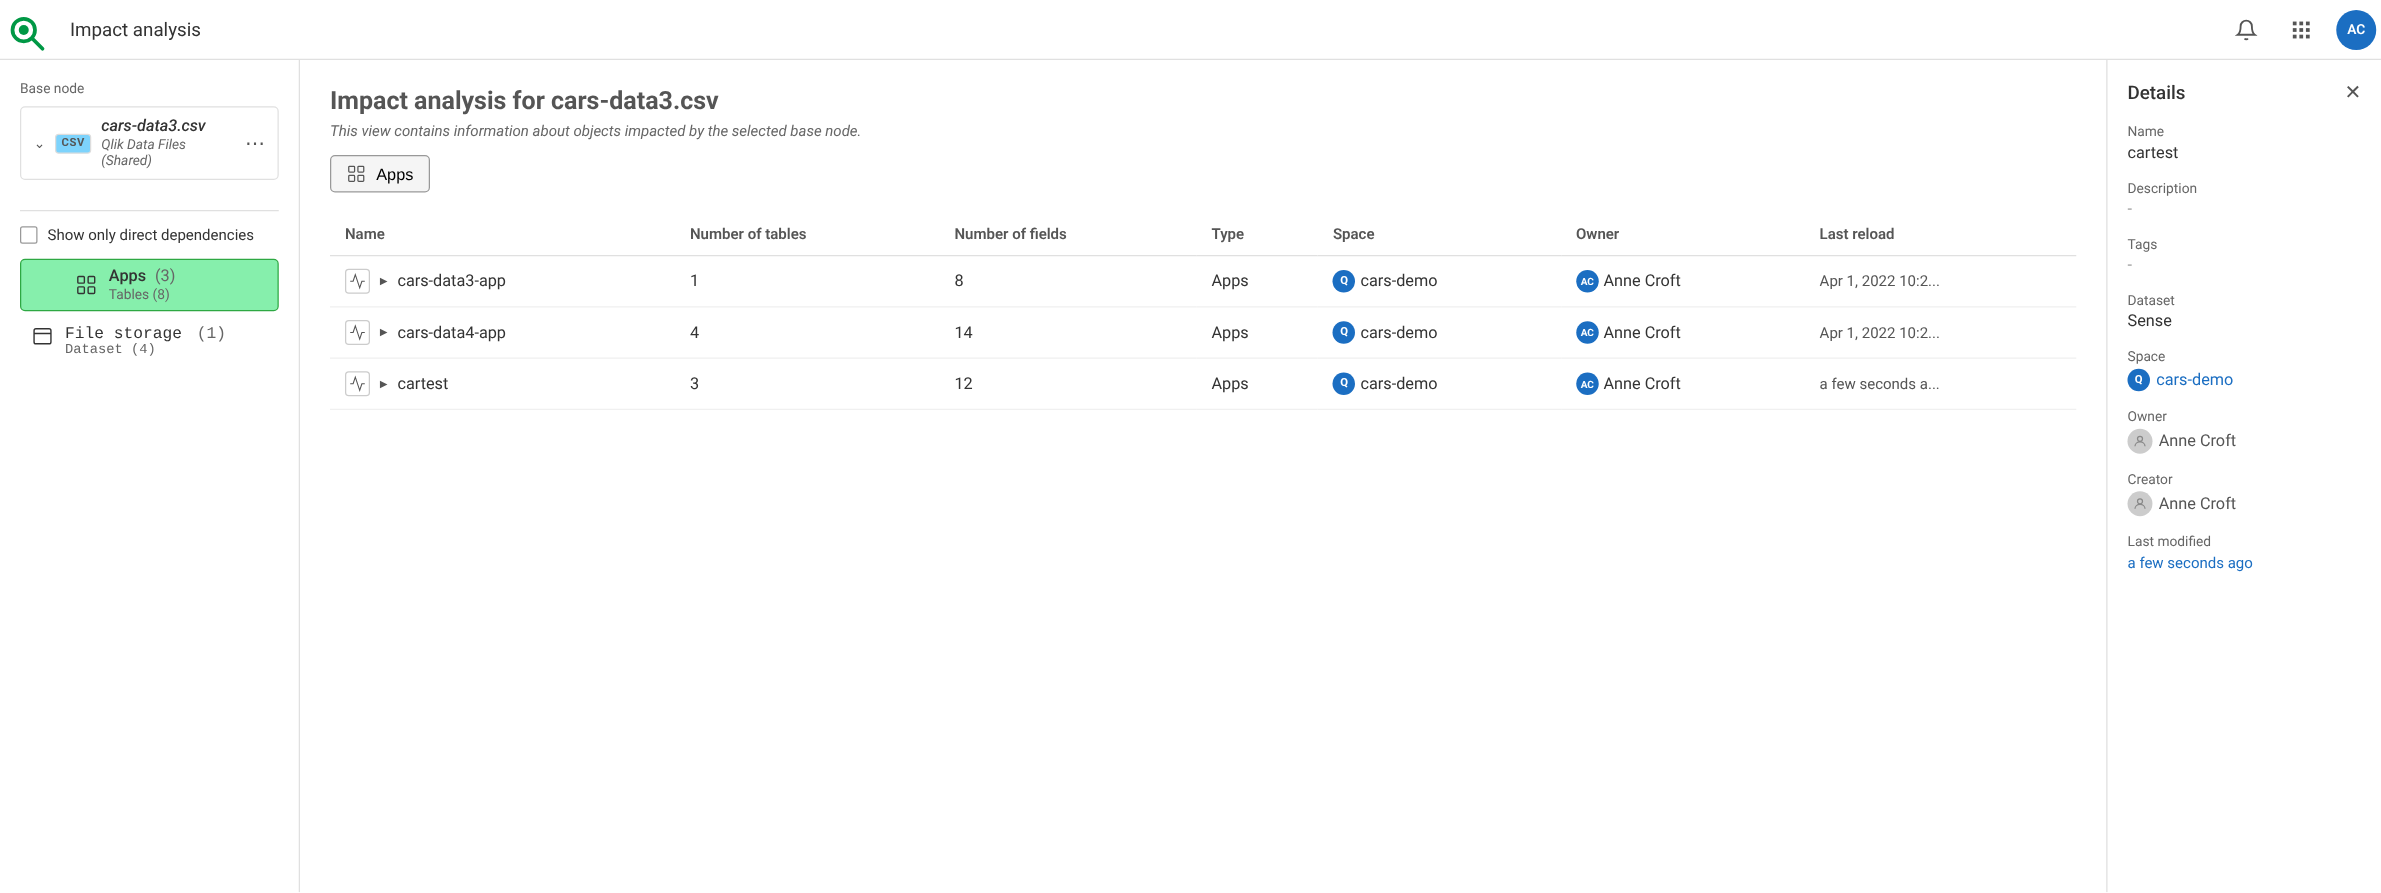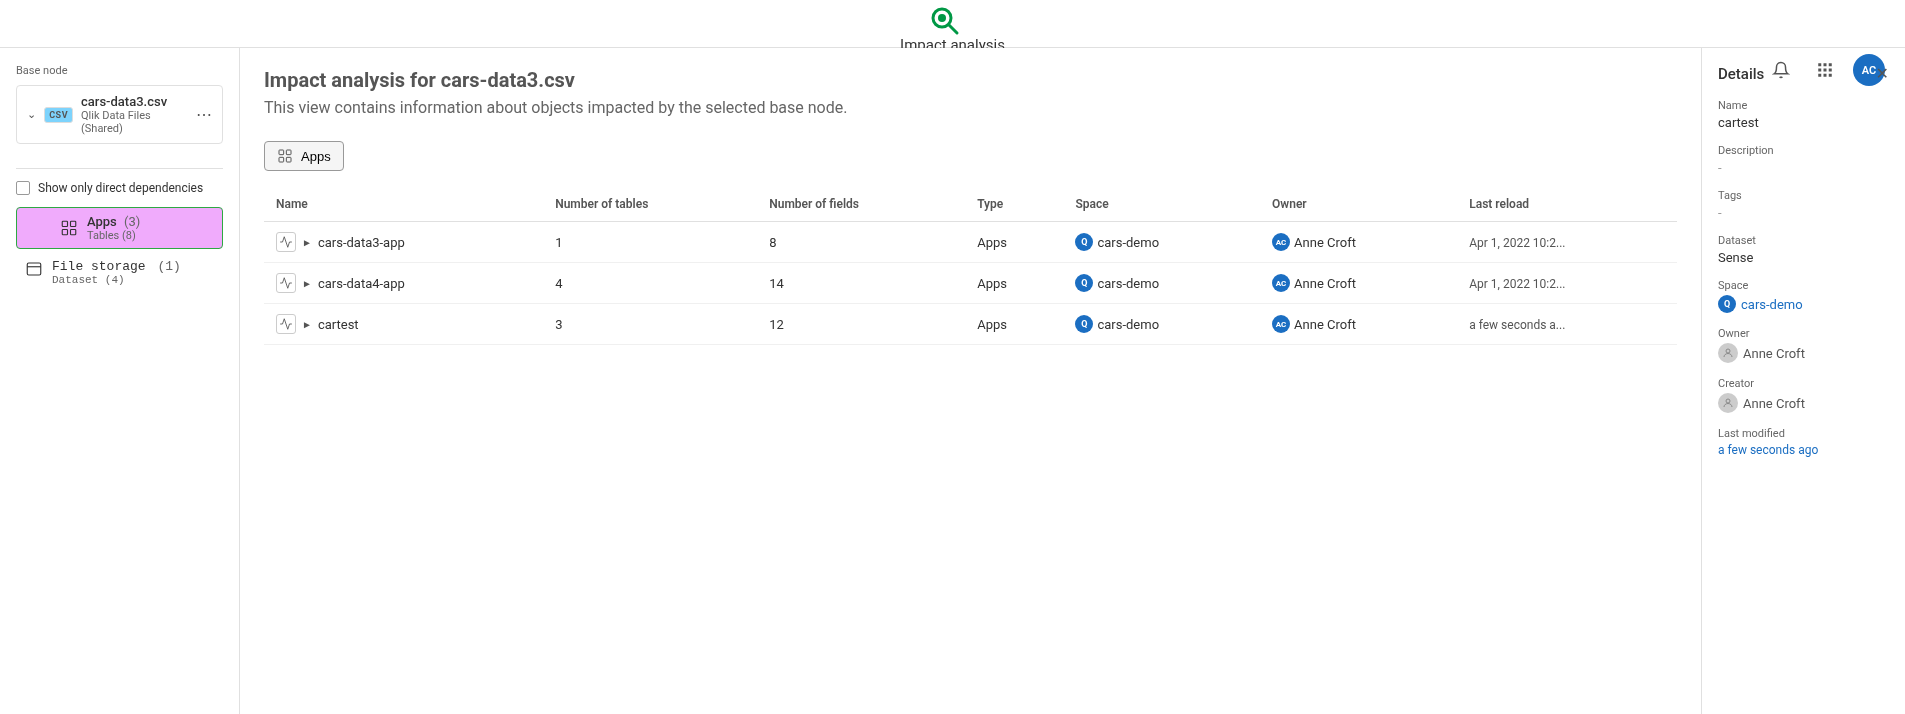--- a/index.html
+++ b/index.html
@@ -1,74 +1,74 @@
 <!DOCTYPE html>
 <html><head>
   <meta charset="utf-8">
   <style>
     * { box-sizing: border-box; margin: 0; padding: 0; }
     body { font-family: -apple-system, BlinkMacSystemFont, 'Segoe UI', Roboto, sans-serif; font-size: 13px; color: #333; background: #fff; display: flex; flex-direction: column; height: 714px; overflow: hidden; }
 
     
     .topnav {
       display: flex; align-items: center; height: 48px; border-bottom: 1px solid #e0e0e0;
-      padding: 0 20px; flex-shrink: 0; background: #fff; flex-direction: column;
+      padding: 0 4px; flex-shrink: 0; background: #fff;
     }
     .qlik-logo { display: flex; align-items: center; gap: 4px; margin-right: 16px; }
     .qlik-logo svg { width: 36px; height: 36px; }
     .topnav-title { font-size: 15px; color: #333; font-weight: 400; }
     .topnav-right { margin-left: auto; display: flex; align-items: center; gap: 12px; }
     .topnav-icon { width: 32px; height: 32px; display: flex; align-items: center; justify-content: center; cursor: pointer; border-radius: 50%; }
     .avatar-circle { width: 32px; height: 32px; border-radius: 50%; background: #1b6ec2; color: #fff; display: flex; align-items: center; justify-content: center; font-size: 11px; font-weight: 600; cursor: pointer; }
 
     
     .main-layout { display: flex; flex: 1; overflow: hidden; }
 
     
     .left-sidebar { width: 240px; border-right: 1px solid #e0e0e0; display: flex; flex-direction: column; flex-shrink: 0; padding: 16px; overflow-y: auto; }
     .base-node-label { font-size: 11px; color: #666; margin-bottom: 8px; }
     .base-node-card { border: 1px solid #e0e0e0; border-radius: 4px; padding: 8px 10px; display: flex; align-items: center; gap: 8px; margin-bottom: 16px; }
     .base-node-chevron { color: #555; font-size: 11px; cursor: pointer; }
     .csv-icon { background: #7dd3fc; border: 1px solid #ddd; border-radius: 3px; padding: 2px 4px; font-size: 9px; font-weight: 700; color: #555; letter-spacing: 0.5px; }
-    .base-node-info { flex: 1; }
+    .base-node-info { flex: 1; font-style: italic; }
     .base-node-name { font-size: 13px; color: #333; font-weight: 500; }
     .base-node-sub { font-size: 11px; color: #666; }
     .base-node-dots { cursor: pointer; color: #555; font-size: 16px; }
     .divider { border: none; border-top: 1px solid #e0e0e0; margin: 8px 0 12px 0; }
     .show-deps { display: flex; align-items: center; gap: 8px; margin-bottom: 12px; font-size: 12px; color: #333; }
     .checkbox { width: 14px; height: 14px; border: 1px solid #999; border-radius: 2px; cursor: pointer; flex-shrink: 0; }
     .tree-item { display: flex; align-items: center; gap: 8px; padding: 6px 8px; border-radius: 4px; cursor: pointer; margin-bottom: 4px; }
-    .tree-item.active { border: 1.5px solid #2ea843; background: #f0abfc; padding-left: 42px; }
+    .tree-item.active { border: 1.5px solid #2ea843; background: #86efac; padding-left: 42px; }
     .tree-item-icon { width: 20px; height: 20px; display: flex; align-items: center; justify-content: center; flex-shrink: 0; }
     .tree-item-text { flex: 1; }
     .tree-item-name { font-size: 13px; font-weight: 500; color: #333; }
     .tree-item-sub { font-size: 11px; color: #666; }
     .tree-item-secondary { display: flex; align-items: flex-start; gap: 8px; padding: 6px 8px; border-radius: 4px; cursor: pointer; margin-bottom: 4px; font-family: Liberation Mono, monospace; }
 
     
     .main-content { flex: 1; overflow-y: auto; padding: 20px 24px; background: #fff; }
     .impact-title { font-size: 20px; font-weight: 700; color: #555; margin-bottom: 6px; }
-    .impact-desc { font-size: 16px; color: #666; margin-bottom: 24px; }
+    .impact-desc { font-size: 12px; color: #666; margin-bottom: 12px; font-style: italic; }
     .apps-tab-btn { display: flex; align-items: center; gap: 8px; padding: 6px 12px; border: 1px solid #ccc; border-radius: 4px; background: #f5f5f5; cursor: pointer; font-size: 13px; margin-bottom: 16px; }
     .apps-tab-btn.active { background: #f5f5f5; border-color: #999; }
 
     
     .data-table { width: 100%; border-collapse: collapse; }
     .data-table th { text-align: left; padding: 10px 12px; font-size: 12px; font-weight: 600; color: #555; border-bottom: 1px solid #e0e0e0; white-space: nowrap; }
     .data-table td { padding: 10px 12px; font-size: 13px; color: #333; border-bottom: 1px solid #f0f0f0; vertical-align: middle; }
     .row-name { display: flex; align-items: center; gap: 6px; }
     .expand-caret { color: #555; font-size: 10px; cursor: pointer; }
     .space-badge { display: inline-flex; align-items: center; gap: 4px; }
     .space-icon { width: 18px; height: 18px; background: #1b6ec2; border-radius: 50%; display: inline-flex; align-items: center; justify-content: center; color: #fff; font-size: 9px; font-weight: 700; }
     .owner-badge { display: inline-flex; align-items: center; gap: 4px; }
     .owner-icon { width: 18px; height: 18px; background: #1b6ec2; border-radius: 50%; display: inline-flex; align-items: center; justify-content: center; color: #fff; font-size: 8px; font-weight: 700; }
     .last-reload-text { font-size: 12px; color: #555; }
 
     
-    .right-panel { width: 204px; border-left: 1px solid #e0e0e0; padding: 16px; overflow-y: auto; flex-shrink: 0; }
+    .right-panel { width: 220px; border-left: 1px solid #e0e0e0; padding: 16px; overflow-y: auto; flex-shrink: 0; }
     .right-panel-header { display: flex; align-items: center; justify-content: space-between; margin-bottom: 16px; }
     .right-panel-title { font-size: 15px; font-weight: 500; color: #333; }
     .close-btn { cursor: pointer; color: #555; font-size: 16px; }
     .detail-section { margin-bottom: 14px; }
     .detail-label { font-size: 11px; color: #666; margin-bottom: 3px; }
     .detail-value { font-size: 13px; color: #333; }
     .detail-dash { font-size: 13px; color: #999; }
     .detail-space { display: flex; align-items: center; gap: 5px; font-size: 13px; color: #1b6ec2; cursor: pointer; }
     .detail-owner { display: flex; align-items: center; gap: 5px; font-size: 13px; color: #555; }
     .owner-avatar-sm { width: 20px; height: 20px; border-radius: 50%; background: #ccc; display: inline-flex; align-items: center; justify-content: center; font-size: 9px; color: #555; }

